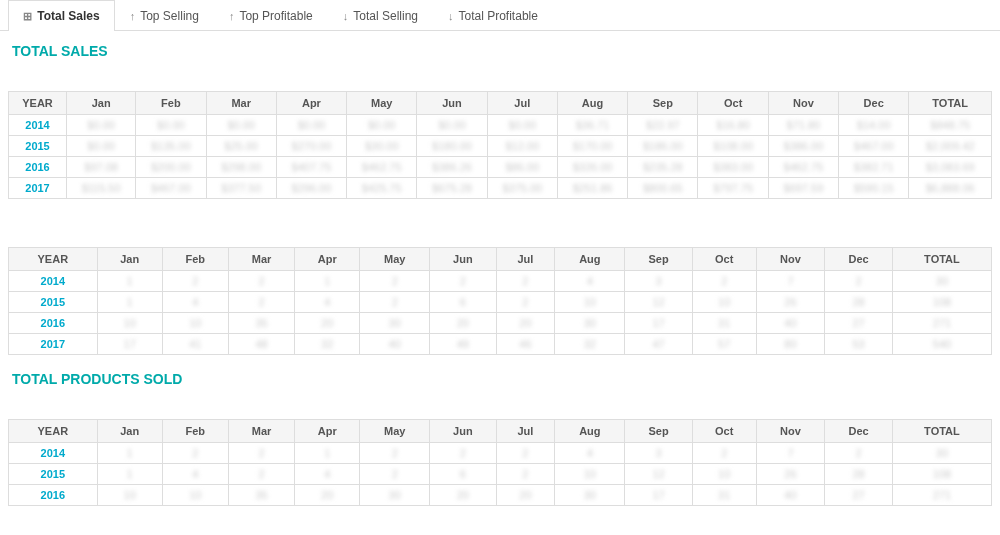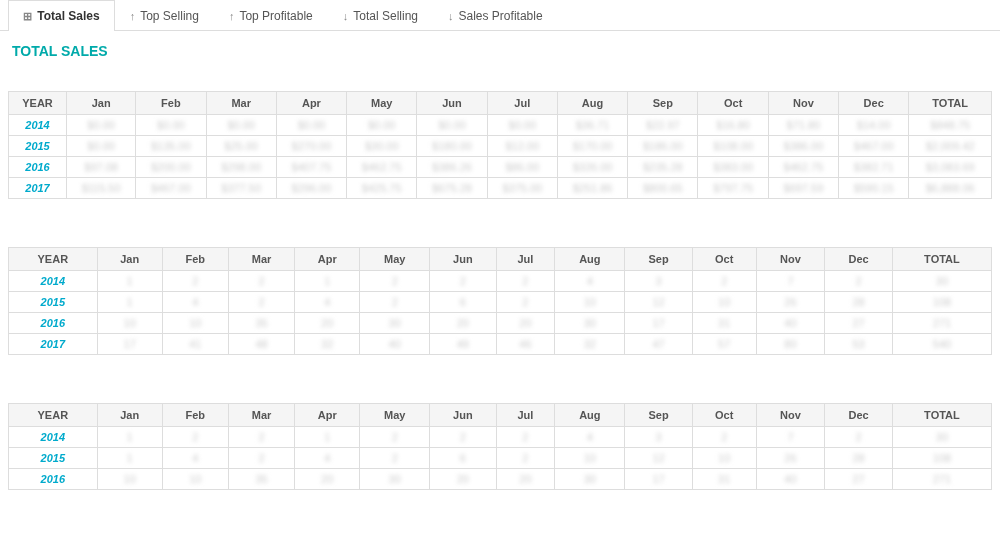--- a/index.html
+++ b/index.html
@@ -50,21 +50,20 @@
     td {
       border: 1px solid #ddd;
       padding: 4px 6px;
       text-align: center;
       color: #aaa;
     }
     td.year-cell {
       color: #00aacc;
       font-weight: bold;
       text-align: center;
-      font-style: italic;
     }
 
     .blurred { color: #ccc; filter: blur(2px); user-select: none; }
   </style>
 </head>
 <body>
 
 <div class="tabs">
 <div class="tab active">
       <span class="tab-icon">⊞</span>
@@ -77,21 +76,21 @@
     <div class="tab">
       <span class="tab-icon">↑</span>
       <span>Top Profitable</span>
     </div>
     <div class="tab">
       <span class="tab-icon">↓</span>
       <span>Total Selling</span>
     </div>
     <div class="tab">
       <span class="tab-icon">↓</span>
-      <span>Sales Profitable</span>
+      <span>Total Profitable</span>
     </div>
   </div>
 
 <div id="sections-container">
 <div class="section">
       <div class="section-title">TOTAL SALES</div>
       <table>
         <thead>
           <tr>
             <th>YEAR</th>
@@ -260,20 +259,21 @@
             <td class="blurred">47</td>
             <td class="blurred">57</td>
             <td class="blurred">80</td>
             <td class="blurred">53</td>
             <td class="blurred">540</td>
           </tr>
         </tbody>
       </table>
     </div>
     <div class="section">
+      <div class="section-title">TOTAL PRODUCTS SOLD</div>
       <table>
         <thead>
           <tr>
             <th>YEAR</th>
             <th>Jan</th>
             <th>Feb</th>
             <th>Mar</th>
             <th>Apr</th>
             <th>May</th>
             <th>Jun</th>

